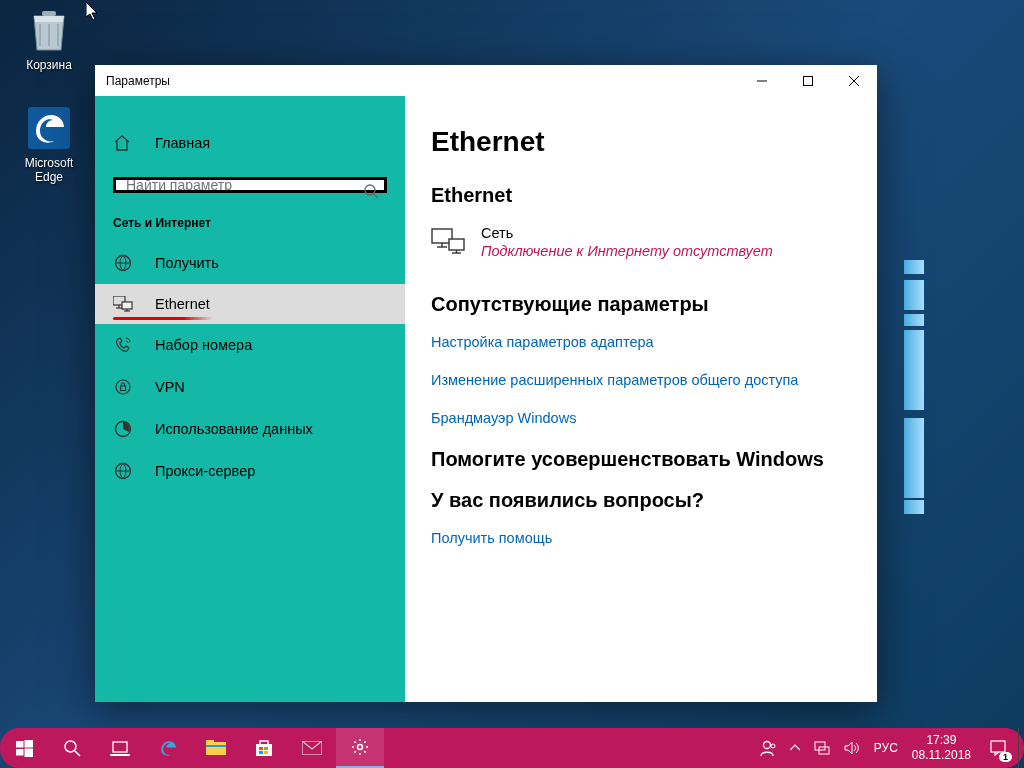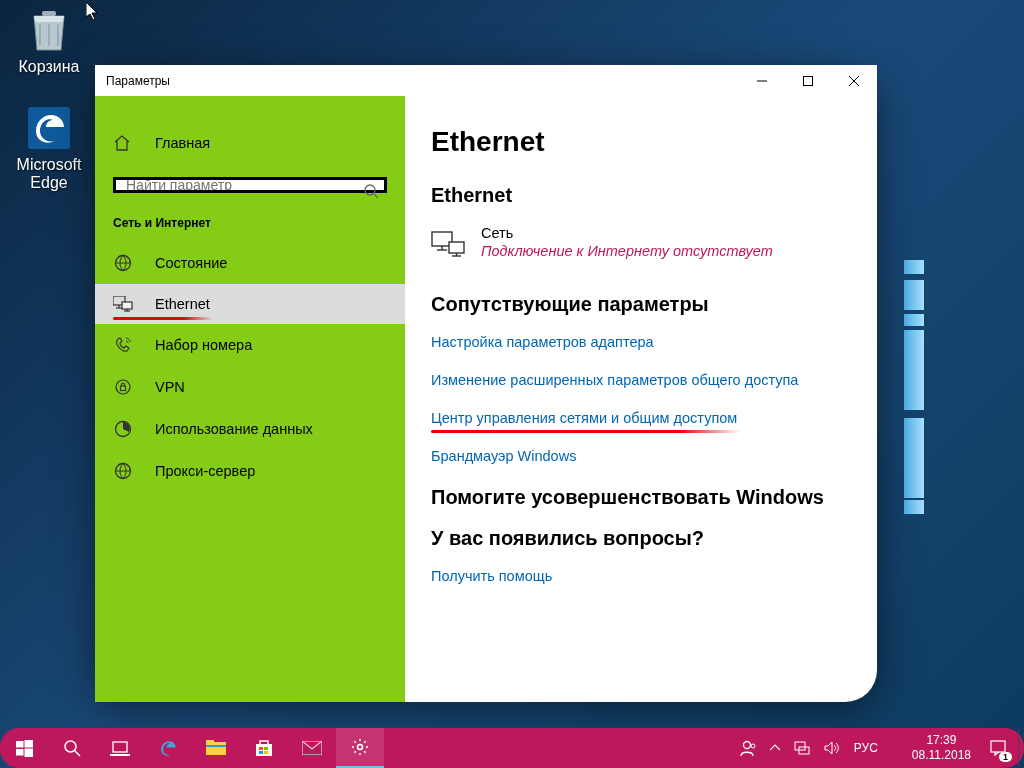--- a/index.html
+++ b/index.html
@@ -1,69 +1,69 @@
 <!DOCTYPE html>
 <html><head>
 <meta charset="utf-8">
 <style>
 * { margin: 0; padding: 0; box-sizing: border-box; font-family: "Segoe UI", Tahoma, sans-serif; }
 body { width: 1024px; height: 768px; overflow: hidden; background: linear-gradient(135deg, #0a2540 0%, #1a4a7a 50%, #0d3b5f 100%); position: relative; }
 
 
-.desktop-icon { position: absolute; width: 74px; text-align: center; color: #fff; font-size: 16px; cursor: pointer; }
+.desktop-icon { position: absolute; width: 74px; text-align: center; color: #fff; font-size: 12px; cursor: pointer; }
 .desktop-icon .ico { width: 48px; height: 48px; margin: 0 auto 4px; display: flex; align-items: center; justify-content: center; }
 .desktop-icon .lbl { text-shadow: 1px 1px 2px rgba(0,0,0,.8); }
 
 
 .lightbar { position: absolute; right: 100px; width: 20px; background: linear-gradient(90deg, #4fb3e8, #a8e0ff); }
 .lb1 { top: 260px; height: 14px; }
 .lb2 { top: 280px; height: 30px; }
 .lb3 { top: 314px; height: 12px; }
 .lb4 { top: 330px; height: 80px; }
 .lb5 { top: 418px; height: 80px; }
 .lb6 { top: 500px; height: 14px; }
 
 
-.win { position: absolute; left: 95px; top: 65px; width: 782px; height: 637px; background: #fff; box-shadow: 0 8px 40px rgba(0,0,0,.5); display: flex; flex-direction: column; border-radius: 32px; }
+.win { position: absolute; left: 95px; top: 65px; width: 782px; height: 637px; background: #fff; box-shadow: 0 8px 40px rgba(0,0,0,.5); display: flex; flex-direction: column; }
 .titlebar { height: 31px; display: flex; align-items: center; background: #fff; }
 .titlebar .title { padding-left: 11px; font-size: 12px; color: #000; flex: 1; }
 .titlebar .wbtn { width: 46px; height: 31px; display: flex; align-items: center; justify-content: center; cursor: pointer; font-family: "Segoe MDL2 Assets", sans-serif; font-size: 10px; }
 
 .body { flex: 1; display: flex; }
-.sidebar { width: 310px; background: #84cc16; padding-top: 30px; }
+.sidebar { width: 310px; background: #14b8a6; padding-top: 30px; }
 .home-row { display: flex; align-items: center; padding: 8px 18px; font-size: 14.5px; cursor: pointer; }
 .home-row .ico { width: 20px; margin-right: 22px; stroke: #333; fill: none; }
 .search { margin: 16px 18px 22px; position: relative; }
 .search input { width: 100%; height: 16px; border: 3px solid #000000; padding: 0 34px 0 10px; font-size: 14px; background: #fff; }
 .search .sicon { position: absolute; right: 8px; top: 7px; color: #666; }
 
 .section-title { padding: 0 18px 12px; font-size: 12px; font-weight: 600; }
 .nav-item { display: flex; align-items: center; padding: 12px 18px; font-size: 14.5px; cursor: pointer; position: relative; }
 .nav-item .ico { width: 20px; margin-right: 22px; display: flex; align-items: center; justify-content: center; }
 .nav-item.active { background: #dcdcdc; }
 .underline { position: absolute; left: 18px; bottom: 4px; height: 3px; width: 100px; background: linear-gradient(90deg, #e80000 0%, #e80000 70%, rgba(232,0,0,0) 100%); border-radius: 2px; }
 
 .content { flex: 1; padding: 30px 26px; overflow: hidden; }
 .content h1 { font-size: 28px; font-weight: 600; margin-bottom: 26px; }
 .content h2 { font-size: 20px; font-weight: 600; margin-bottom: 18px; }
-.net-row { display: flex; align-items: flex-end; margin-bottom: 34px; }
+.net-row { display: flex; align-items: center; margin-bottom: 34px; }
 .net-row .nicon { margin-right: 16px; }
 .net-row .nt { font-size: 14.5px; }
 .net-row .ns { font-size: 14.5px; color: #be185d; margin-top: 2px; font-style: italic; }
 .link { color: #0066b4; font-size: 14.5px; cursor: pointer; display: block; margin-bottom: 22px; position: relative; width: fit-content; }
 .link .uline { position: absolute; left: 0; right: -4px; bottom: -7px; height: 3px; background: linear-gradient(90deg, #e80000 0%, #e80000 80%, rgba(232,0,0,0) 100%); border-radius: 2px; }
 .sect { margin-top: 2px; }
 
 
 .taskbar { position: absolute; bottom: 0; left: 0; right: 0; height: 40px; background: #be185d; display: flex; align-items: center; color: #fff; border-radius: 19px; }
 .tbtn { width: 48px; height: 40px; display: flex; align-items: center; justify-content: center; cursor: pointer; }
 .tbtn.active { border-bottom: 2px solid #76b9ed; background: rgba(255,255,255,.12); }
 .tray { margin-left: auto; display: flex; align-items: center; font-size: 12px; }
 .tray .titem { padding: 0 7px; height: 40px; display: flex; flex-direction: column; align-items: center; justify-content: center; cursor: pointer; }
-.clock { text-align: right; line-height: 1.25; padding: 0 8px; font-size: 12px; margin-left: 20px; }
+.clock { text-align: right; line-height: 1.25; padding: 0 8px; font-size: 12px; }
 .notif { width: 40px; position: relative; }
 .notif .badge { position: absolute; bottom: 6px; right: 6px; background: #fff; color: #000; font-size: 9px; border-radius: 8px; padding: 0 4px; font-weight: 600; }
 .showdesk { width: 6px; height: 40px; border-left: 1px solid #444; cursor: pointer; }
 
 svg { display: block; }
 .cursor { position: absolute; top: 2px; left: 86px; z-index: 999; }
 </style>
 </head>
 <body>
 
@@ -145,21 +145,21 @@
       <div class="section-title">Сеть и Интернет</div>
 
       <div id="nav-items">
           <div class="nav-item">
             <span class="ico">
               <svg width="18" height="18" viewBox="0 0 18 18">
                 <circle cx="9" cy="9" r="7.5" fill="none" stroke="#333" stroke-width="1.3"></circle>
                 <path d="M2 9 L16 9 M9 1.5 C5 5 5 13 9 16.5 M9 1.5 C13 5 13 13 9 16.5" fill="none" stroke="#333" stroke-width="1"></path>
               </svg>
             </span>
-            <span>Состояние</span>
+            <span>Получить</span>
           </div>
           <div class="nav-item active">
             <span class="ico">
               <svg width="20" height="16" viewBox="0 0 20 16">
                 <rect x="0" y="0" width="12" height="9" fill="none" stroke="#333" stroke-width="1.2"></rect>
                 <line x1="6" y1="9" x2="6" y2="12" stroke="#333" stroke-width="1.2"></line>
                 <line x1="3" y1="12" x2="9" y2="12" stroke="#333" stroke-width="1.2"></line>
                 <rect x="9" y="6" width="10" height="7" fill="#f2f2f2" stroke="#333" stroke-width="1.2"></rect>
                 <line x1="14" y1="13" x2="14" y2="15" stroke="#333" stroke-width="1.2"></line>
                 <line x1="11" y1="15" x2="17" y2="15" stroke="#333" stroke-width="1.2"></line>
@@ -227,21 +227,20 @@
           <div class="nt">Сеть</div>
           <div class="ns">Подключение к Интернету отсутствует</div>
         </div>
       </div>
 
       <div class="sect">
         <h2>Сопутствующие параметры</h2>
         <div id="links">
             <a class="link">Настройка параметров адаптера</a>
             <a class="link">Изменение расширенных параметров общего доступа</a>
-            <a class="link">Центр управления сетями и общим доступом<div class="uline"></div></a>
             <a class="link">Брандмауэр Windows</a>
           </div>
       </div>
 
       <div class="sect">
         <h2>Помогите усовершенствовать Windows</h2>
       </div>
 
       <div class="sect">
         <h2>У вас появились вопросы?</h2>

